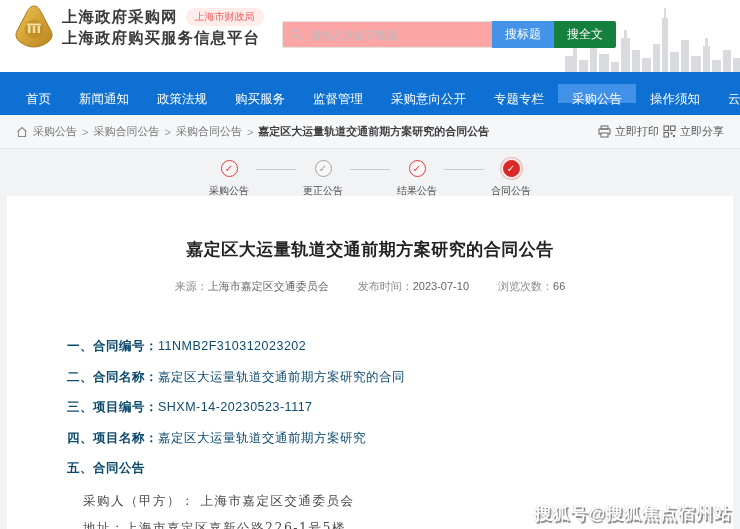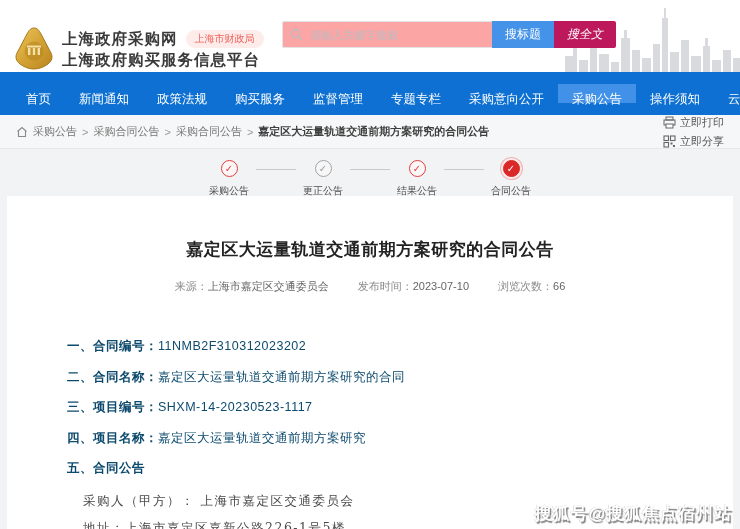--- a/index.html
+++ b/index.html
@@ -2,51 +2,51 @@
 <html><head>
 <meta charset="utf-8">
 <style>
   * { margin:0; padding:0; box-sizing:border-box; }
   html,body { width:740px; height:529px; overflow:hidden; background:#f2f3f5;
     font-family:"Liberation Sans","DejaVu Sans",sans-serif; }
   .page { position:relative; width:740px; height:529px; }
 
   
   .header { position:relative; height:72px; background:#fff; overflow:hidden; }
-  .logo-wrap { position:absolute; left:14px; top:26px; display:flex; align-items:center; z-index:2; }
+  .logo-wrap { position:absolute; left:14px; top:4px; display:flex; align-items:center; z-index:2; }
   .emblem { width:40px; height:46px; }
   .site-titles { margin-left:8px; }
   .site-line1 { display:flex; align-items:center; }
   .site-title { font-size:15.5px; font-weight:bold; color:#3a3a3a; letter-spacing:1px; line-height:21px; }
   .badge { margin-left:8px; background:#fdecea; color:#f2615b; font-size:10px;
     padding:2px 9px; border-radius:9px; white-space:nowrap; }
   .search-bar { position:absolute; left:282px; top:21px; display:flex; height:27px; z-index:2; }
   .search-box { position:relative; }
   .search-box input { width:210px; height:27px; border:1px solid #e3e3e5; border-right:none;
     border-radius:2px 0 0 2px; padding:0 8px 0 27px; font-size:11px; color:#666; outline:none; background:#fca5a5; }
   .search-box input::placeholder { color:#b9bcc2; }
   .mag-icon { position:absolute; left:8px; top:7px; }
   .btn-search { height:27px; border:none; color:#fff; font-size:12px; cursor:pointer; padding:0 13px; }
   .btn-title { background:#4493e9; }
-  .btn-full { background:#be185d; border-radius:0 2px 2px 0;font-style:italic; }
+  .btn-full { background:#15803d; border-radius:0 2px 2px 0; }
   .skyline { position:absolute; right:0; bottom:0; z-index:1; }
 
   
   .nav { height:43px; background:#0d70d2; display:flex; align-items:stretch;
     justify-content:space-between; padding:12px 12px;text-align:center; }
   .nav a { display:block; line-height:31px; padding:0 14px; color:#fff; font-size:12.5px;
     text-decoration:none; white-space:nowrap; }
   .nav a.active { background:#4191e8; }
 
   
   .breadcrumb { height:34px; background:#f6f7f8; border-bottom:1px solid #e7e8ea;
     display:flex; align-items:center; padding:0 16px; font-size:11px; color:#777; }
   .crumb-sep { margin:0 5px; color:#999; }
   .crumb-last { color:#3f3f3f; font-weight:bold; }
-  .bc-actions { margin-left:auto; display:flex; align-items:flex-end; gap:4px;flex-direction:column; }
+  .bc-actions { margin-left:auto; display:flex; align-items:flex-end; gap:4px; }
   .bc-btn { display:flex; align-items:center; gap:4px; color:#555; font-size:11px; cursor:pointer; }
 
   
   .steps { height:58px; display:flex; justify-content:center; align-items:flex-start; padding-top:11px; }
   .step { display:flex; flex-direction:column; align-items:center; width:54px; }
   .step-circle { width:17px; height:17px; border-radius:50%; display:flex; align-items:center;
     justify-content:center; font-size:10px; line-height:1; }
   .step--red .step-circle { border:1.3px solid #e23d3d; color:#e23d3d; background:#fdf6f6; }
   .step--gray .step-circle { border:1.3px solid #a3a3a3; color:#9a9a9a; background:#f7f7f7; }
   .step--current .step-circle { background:#da2727; color:#fff; border:1.3px solid #da2727;
@@ -143,22 +143,22 @@
       </g>
     </svg>
   </div>
 
   <div class="nav">
     <a href="#">首页</a>
     <a href="#">新闻通知</a>
     <a href="#">政策法规</a>
     <a href="#">购买服务</a>
     <a href="#">监督管理</a>
+    <a href="#">采购意向公开</a>
     <a href="#">专题专栏</a>
-    <a href="#">采购意向公开</a>
     <a href="#" class="active">采购公告</a>
     <a href="#">操作须知</a>
     <a href="#">云采交易平台</a>
   </div>
 
   <div class="breadcrumb">
     <svg width="12" height="12" viewBox="0 0 12 12" style="margin-right:5px;">
       <path d="M1.5 5.5 L6 1.5 L10.5 5.5 M2.5 5 V10.5 H9.5 V5" fill="none" stroke="#8a8a8a" stroke-width="1.1"></path>
     </svg>
     <span>采购公告</span>

